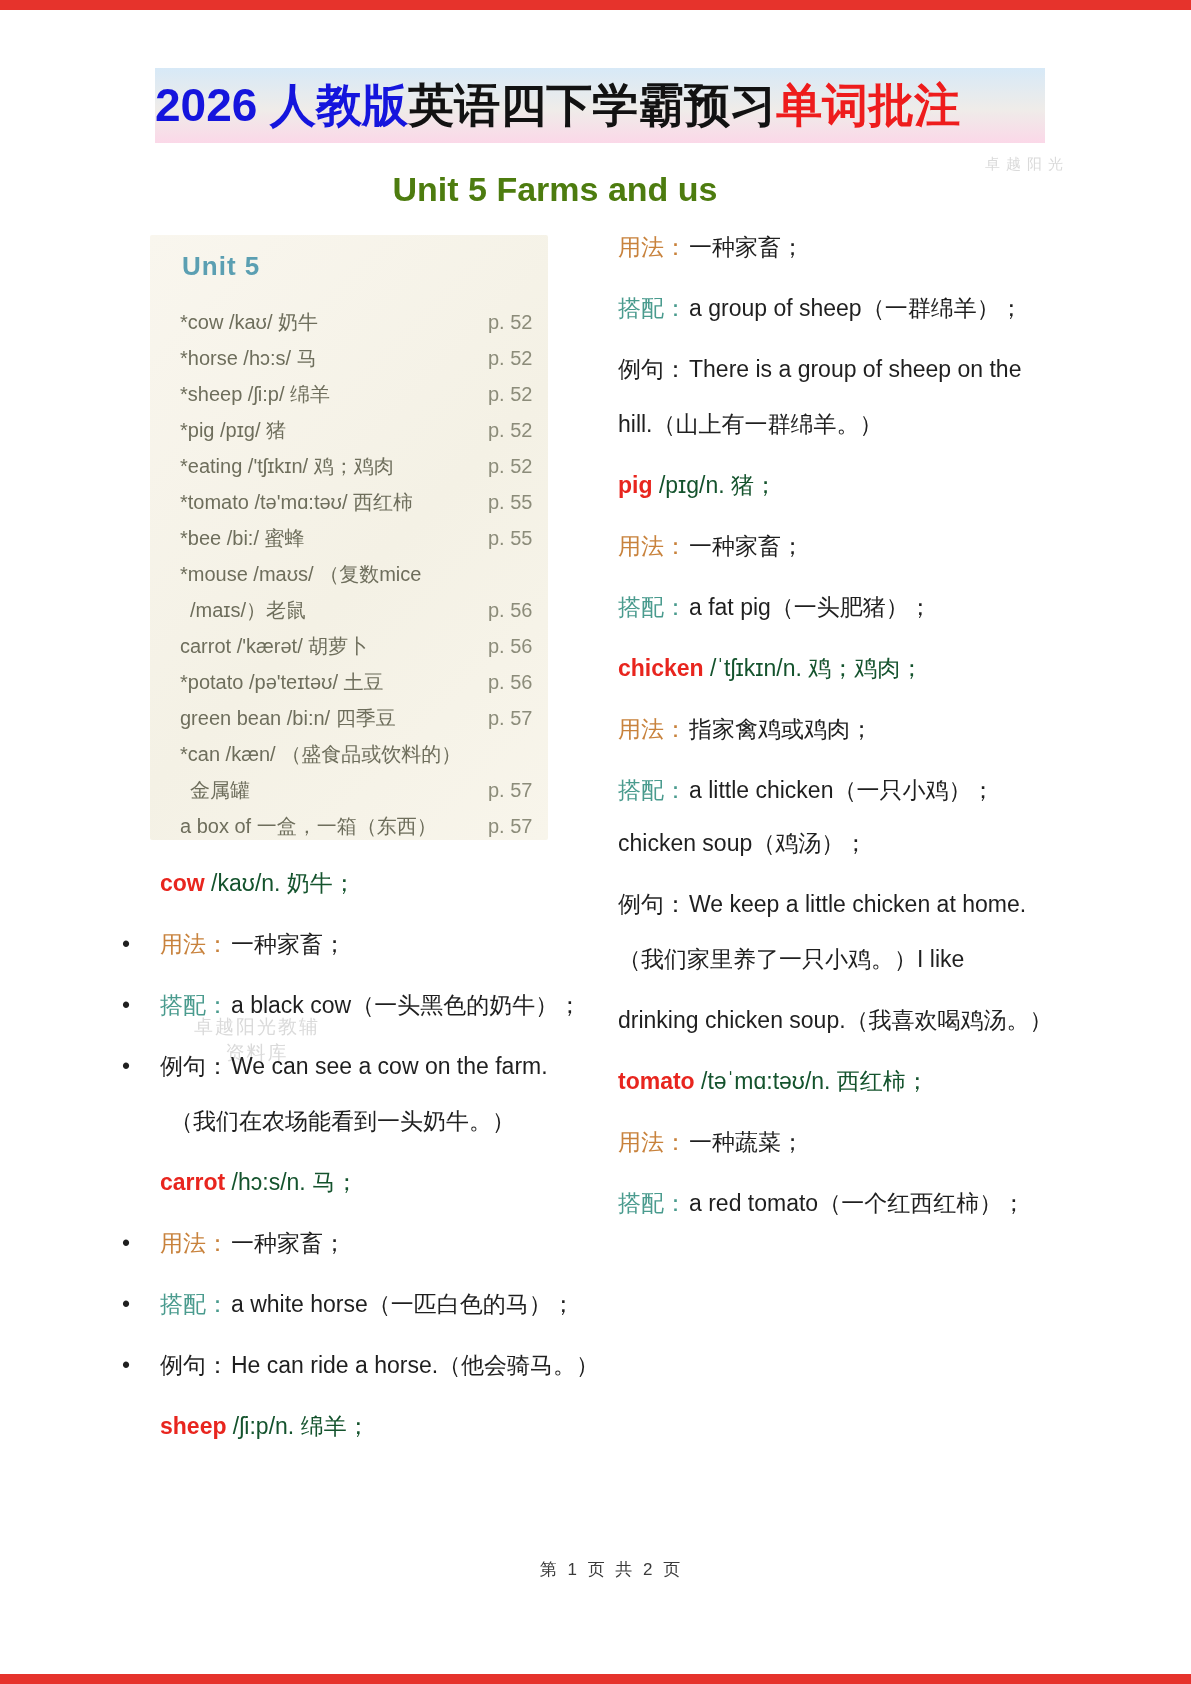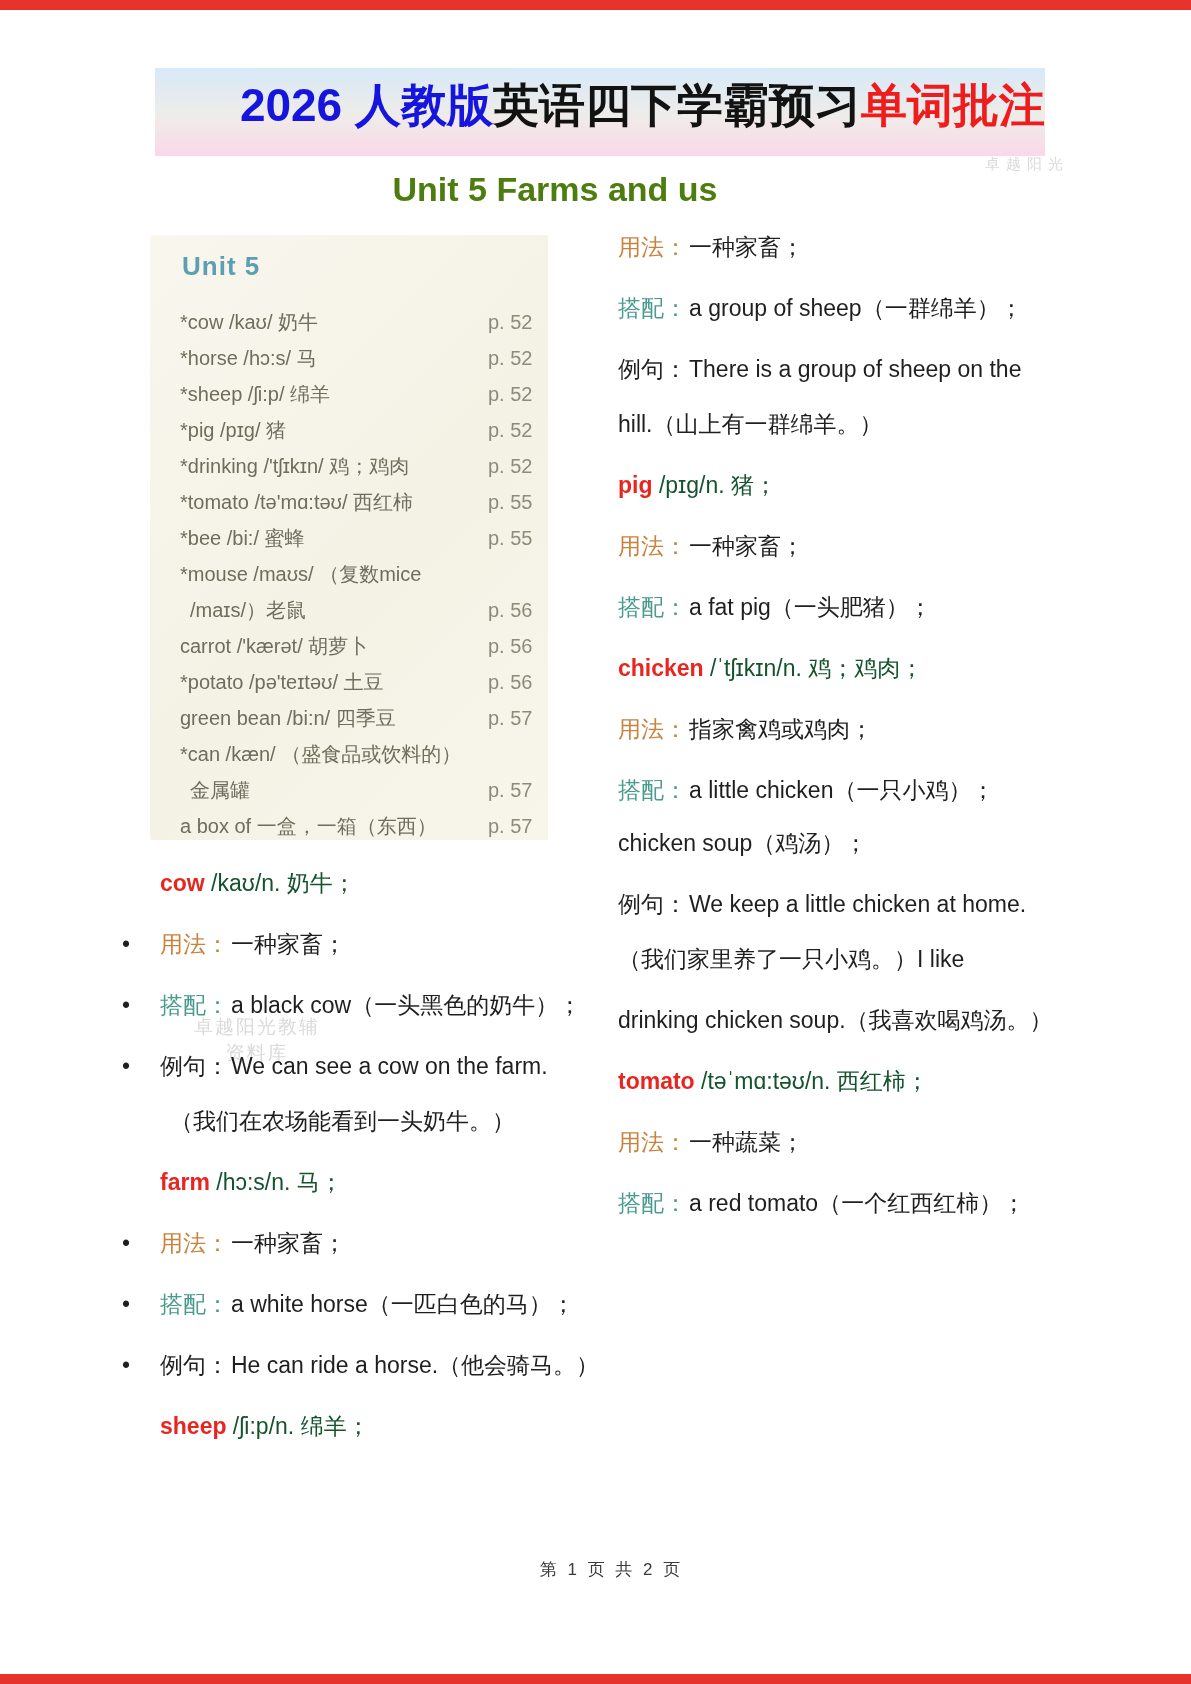--- a/index.html
+++ b/index.html
@@ -3,23 +3,23 @@
 <meta charset="utf-8">
 <style>
   html,body{margin:0;padding:0;background:#ffffff;}
   .page{position:relative;width:1191px;height:1684px;background:#ffffff;overflow:hidden;
         font-family:"Liberation Sans","DejaVu Sans",sans-serif;color:#1f1f1f;}
   .redbar{position:absolute;left:0;width:1191px;height:10px;background:#e6332c;}
   .redbar.top{top:0;}
   .redbar.bottom{top:1674px;}
 
   
-  .banner{position:absolute;left:155px;top:68px;width:890px;height:88px;
+  .banner{position:absolute;left:155px;top:68px;width:890px;height:75px;
           background:linear-gradient(180deg,#d7e9f7 0%,#efece9 55%,#fbd8e8 100%);
-          text-align:right;line-height:75px;font-weight:bold;font-size:46px;white-space:nowrap;}
+          text-align:left;line-height:75px;font-weight:bold;font-size:46px;white-space:nowrap;}
   .banner .seg-blue{color:#1515dd;}
   .banner .seg-black{color:#121212;}
   .banner .seg-red{color:#ee1c1c;}
 
   .unit-title{position:absolute;left:0;top:170px;width:1110px;margin:0;text-align:center;
               font-size:34px;font-weight:bold;color:#4d7c0f;}
 
   .wm{position:absolute;color:#dadada;z-index:0;}
   .wm-top{left:985px;top:155px;font-size:15px;letter-spacing:6px;}
   .wm-mid{left:192px;top:1014px;width:130px;font-size:19px;line-height:26px;text-align:center;letter-spacing:2px;}
@@ -72,21 +72,21 @@
 
   <h1 class="unit-title">Unit 5 Farms and us</h1>
 
   <div class="vocab-box">
     <div class="vocab-title">Unit 5</div>
     <div class="vocab-rows">
       <div class="vrow"><span class="vtext">*cow /kaʊ/ 奶牛</span><span class="vpage">p. 52</span></div>
       <div class="vrow"><span class="vtext">*horse /hɔ:s/ 马</span><span class="vpage">p. 52</span></div>
       <div class="vrow"><span class="vtext">*sheep /ʃi:p/ 绵羊</span><span class="vpage">p. 52</span></div>
       <div class="vrow"><span class="vtext">*pig /pɪg/ 猪</span><span class="vpage">p. 52</span></div>
-      <div class="vrow"><span class="vtext">*drinking /'tʃɪkɪn/ 鸡；鸡肉</span><span class="vpage">p. 52</span></div>
+      <div class="vrow"><span class="vtext">*eating /'tʃɪkɪn/ 鸡；鸡肉</span><span class="vpage">p. 52</span></div>
       <div class="vrow"><span class="vtext">*tomato /tə'mɑ:təʊ/ 西红柿</span><span class="vpage">p. 55</span></div>
       <div class="vrow"><span class="vtext">*bee /bi:/ 蜜蜂</span><span class="vpage">p. 55</span></div>
       <div class="vrow"><span class="vtext">*mouse /maʊs/ （复数mice</span><span class="vpage"></span></div>
       <div class="vrow vindent"><span class="vtext">/maɪs/）老鼠</span><span class="vpage">p. 56</span></div>
       <div class="vrow"><span class="vtext">carrot /'kærət/ 胡萝卜</span><span class="vpage">p. 56</span></div>
       <div class="vrow"><span class="vtext">*potato /pə'teɪtəʊ/ 土豆</span><span class="vpage">p. 56</span></div>
       <div class="vrow"><span class="vtext">green bean /bi:n/ 四季豆</span><span class="vpage">p. 57</span></div>
       <div class="vrow"><span class="vtext">*can /kæn/ （盛食品或饮料的）</span><span class="vpage"></span></div>
       <div class="vrow vindent"><span class="vtext">金属罐</span><span class="vpage">p. 57</span></div>
       <div class="vrow"><span class="vtext">a box of 一盒，一箱（东西）</span><span class="vpage">p. 57</span></div>
@@ -97,21 +97,21 @@
     <div>卓越阳光教辅</div>
     <div>资料库</div>
   </div>
 
   <div class="col col-left">
     <div class="line heading"><span class="hw">cow</span><span class="hr"> /kaʊ/n. 奶牛；</span></div>
     <div class="line with-bullet"><span class="lbl lbl-usage">用法：</span><span class="txt">一种家畜；</span></div>
     <div class="line with-bullet"><span class="lbl lbl-coll">搭配：</span><span class="txt">a black cow（一头黑色的奶牛）；</span></div>
     <div class="line with-bullet mt-b"><span class="lbl lbl-ex">例句：</span><span class="txt">We can see a cow on the farm.</span></div>
     <div class="line cont neg-a"><span class="txt">（我们在农场能看到一头奶牛。）</span></div>
-    <div class="line heading"><span class="hw">farm</span><span class="hr"> /hɔ:s/n. 马；</span></div>
+    <div class="line heading"><span class="hw">carrot</span><span class="hr"> /hɔ:s/n. 马；</span></div>
     <div class="line with-bullet"><span class="lbl lbl-usage">用法：</span><span class="txt">一种家畜；</span></div>
     <div class="line with-bullet"><span class="lbl lbl-coll">搭配：</span><span class="txt">a white horse（一匹白色的马）；</span></div>
     <div class="line with-bullet mt-b"><span class="lbl lbl-ex">例句：</span><span class="txt">He can ride a horse.（他会骑马。）</span></div>
     <div class="line heading mt-g"><span class="hw">sheep</span><span class="hr"> /ʃi:p/n. 绵羊；</span></div>
   </div>
 
   <div class="col col-right">
     <div class="line"><span class="lbl lbl-usage">用法：</span><span class="txt">一种家畜；</span></div>
     <div class="line"><span class="lbl lbl-coll">搭配：</span><span class="txt">a group of sheep（一群绵羊）；</span></div>
     <div class="line mt-c"><span class="lbl lbl-ex">例句：</span><span class="txt">There is a group of sheep on the</span></div>

